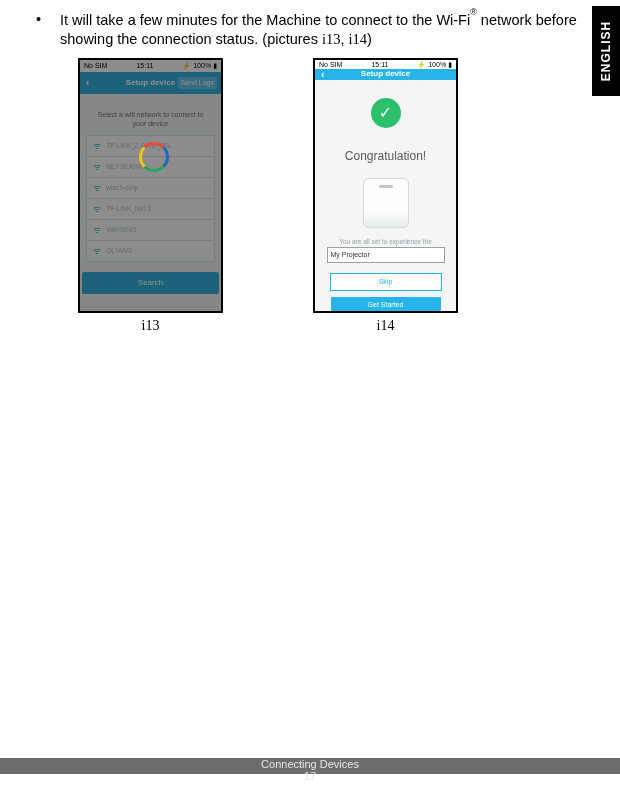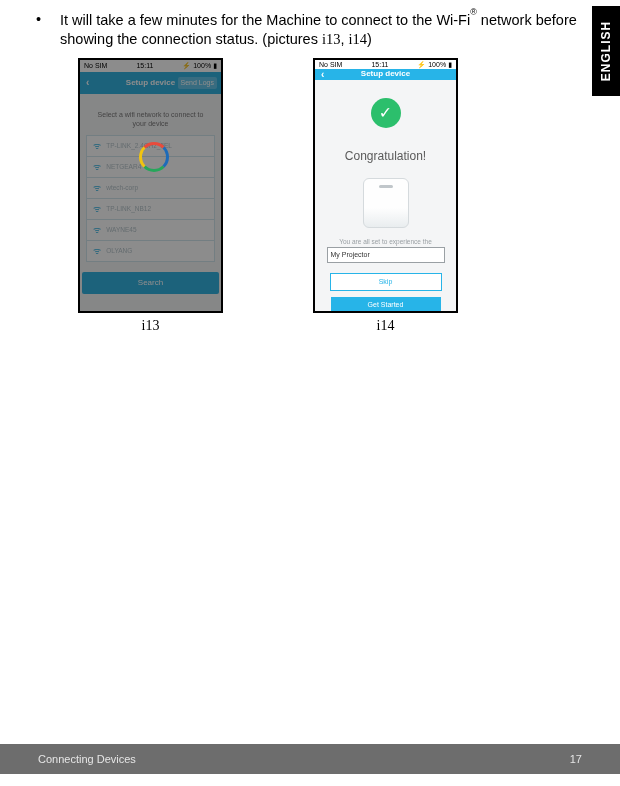--- a/index.html
+++ b/index.html
@@ -36,21 +36,21 @@
   .success { display:flex; flex-direction:column; align-items:center; padding-top:18px; }
   .check { width:30px; height:30px; border-radius:50%; background:#2cbf6c; display:flex; align-items:center; justify-content:center; color:#fff; font-size:16px; }
   .congrats { margin-top:20px; font-size:12px; color:#5a5a5a; }
   .device-img { width:44px; height:48px; margin-top:14px; border:1px solid #d5dadd; border-radius:6px; background:linear-gradient(#fefefe 60%, #e9edef); position:relative; }
   .device-img::after { content:""; position:absolute; top:6px; left:50%; width:14px; height:3px; margin-left:-7px; background:#c0c6ca; border-radius:2px; }
   .exp { font-size:6.5px; color:#9aa0a4; margin-top:10px; }
   .name-input { width:110px; height:14px; border:1px solid #9aa0a4; font-size:7px; padding:0 3px; display:flex; align-items:center; color:#333; background:#fff; }
   .skip-btn { width:110px; height:16px; border:1px solid #27b4e8; color:#27b4e8; display:flex; align-items:center; justify-content:center; font-size:7px; margin-top:10px; background:#fff; }
   .get-btn { width:110px; height:16px; background:#27b4e8; color:#fff; display:flex; align-items:center; justify-content:center; font-size:7px; margin-top:6px; }
   
-  .footer { position:absolute; left:0; right:0; bottom:12px; height:30px; background:#6d6d6d; color:#e6e6e6; display:flex; align-items:center; justify-content:space-between; padding:0 38px; font-size:11px; }
+  .footer { position:absolute; left:0; right:0; bottom:12px; height:16px; background:#6d6d6d; color:#e6e6e6; display:flex; align-items:center; justify-content:space-between; padding:0 38px; font-size:11px;flex-direction:column; }
 </style>
 </head>
 <body>
 
 <div class="page">
   <div class="lang-tab">
       <span>ENGLISH</span>
     </div>
 
   <div class="content">

